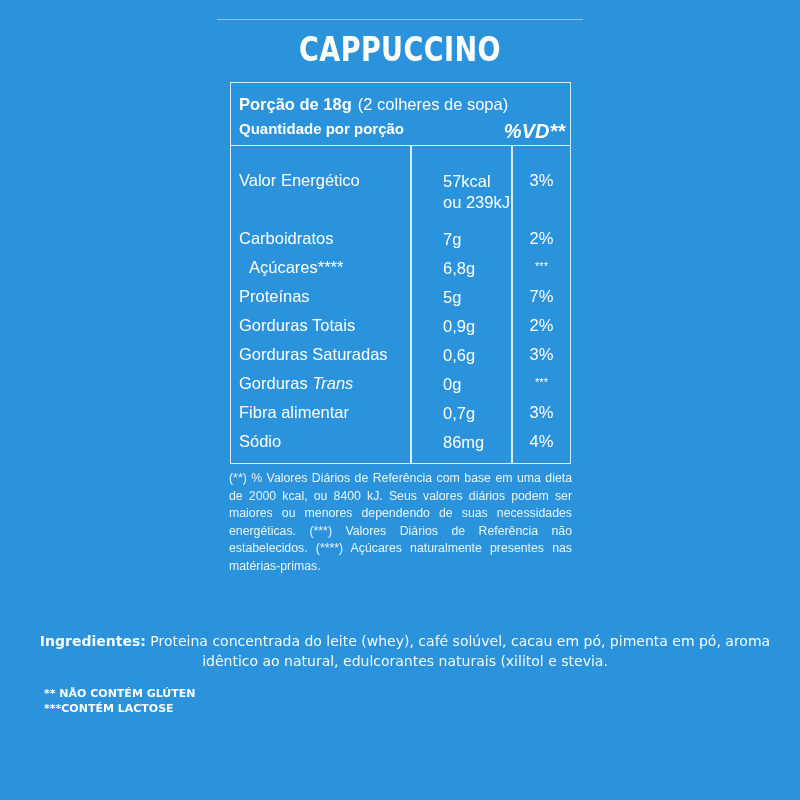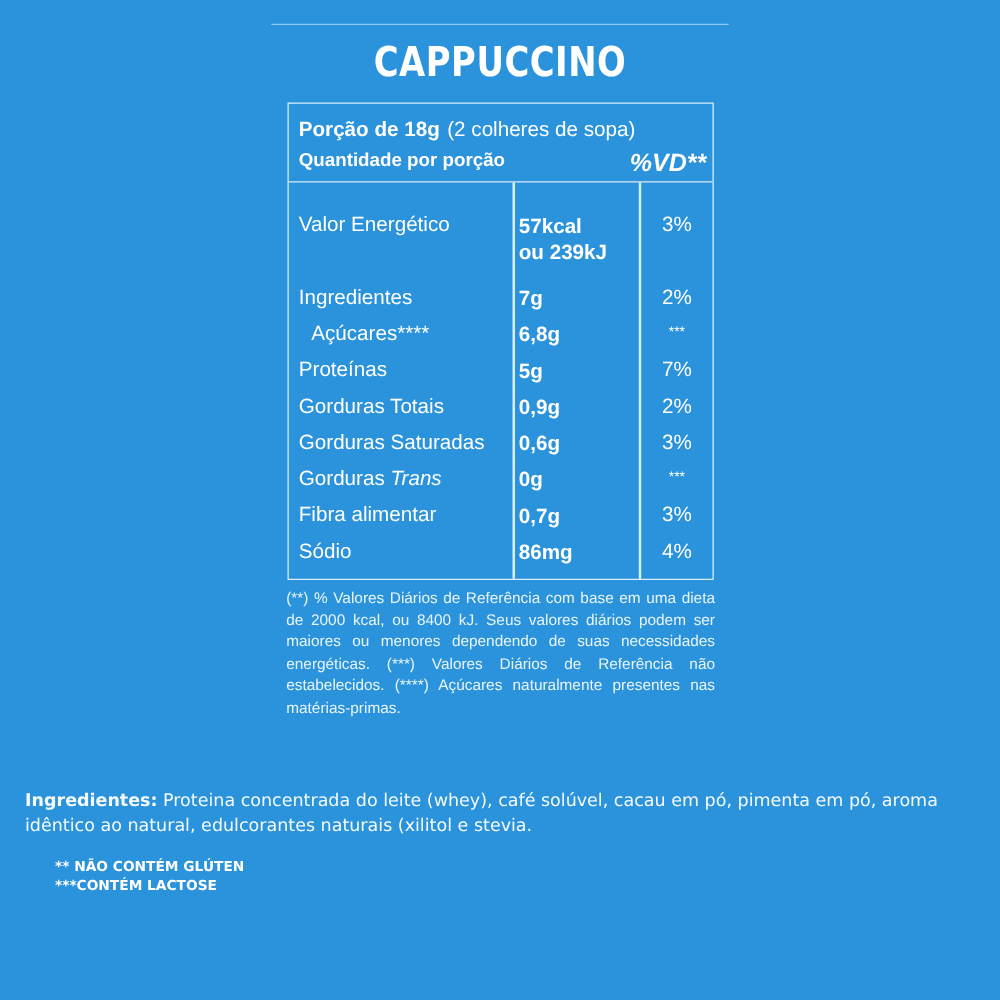--- a/index.html
+++ b/index.html
@@ -40,32 +40,33 @@
       position: absolute; left: 8px; top: 37px; font-size: 15px; font-weight: bold;
     }
     .vdh {
       position: absolute; right: 5px; top: 37px; font-size: 20px; font-style: italic; font-weight: bold;
     }
     .vline { position: absolute; top: 63px; bottom: 0; width: 1.5px; background: #d9eefc; }
     .v1 { left: 179px; }
     .v2 { left: 280px; }
     .row { position: absolute; left: 0; width: 100%; font-size: 16.5px; }
     .row .n { position: absolute; left: 8px; white-space: nowrap; }
-    .row .a { position: absolute; left: 184px; line-height: 21px; white-space: nowrap; font-weight: bold; }
+    .row .a { position: absolute; left: 212px; line-height: 21px; white-space: nowrap; }
     .row .p { position: absolute; left: 280px; width: 61px; text-align: center; }
     .row .p.stars { font-size: 11px; top: 2px; }
     .indent { padding-left: 10px; }
     .note {
       position: absolute; left: 229px; top: 470px; width: 343px;
       font-size: 12.3px; line-height: 17.5px; text-align: justify; color: #e9f5fd;
     }
     .ingr {
       position: absolute; left: 20px; top: 631px; width: 770px;
       font-size: 14px; line-height: 20px; color: #f5fbff;
       font-family: "DejaVu Sans", sans-serif;
+      text-align: center;
     }
     .ingr b { font-weight: bold; }
     .flags {
       position: absolute; left: 20px; top: 686px;
       font-size: 11px; font-weight: bold; line-height: 15px;
       font-family: "DejaVu Sans", sans-serif;
       margin-left: 24px;
     }
   </style>
 </head>
@@ -82,21 +83,21 @@
   </div>
   <div class="vline v1"></div>
   <div class="vline v2"></div>
 
   <div class="row" style="top:88px">
     <span class="n">Valor Energético</span>
     <span class="a"><span>57kcal</span><br><span>ou 239kJ</span></span>
     <span class="p">3%</span>
   </div>
   <div class="row" style="top:146px">
-    <span class="n">Ingredientes</span>
+    <span class="n">Carboidratos</span>
     <span class="a">7g</span>
     <span class="p">2%</span>
   </div>
   <div class="row" style="top:175px">
     <span class="n indent">Açúcares****</span>
     <span class="a">6,8g</span>
     <span class="p stars">***</span>
   </div>
   <div class="row" style="top:204px">
     <span class="n">Proteínas</span>

